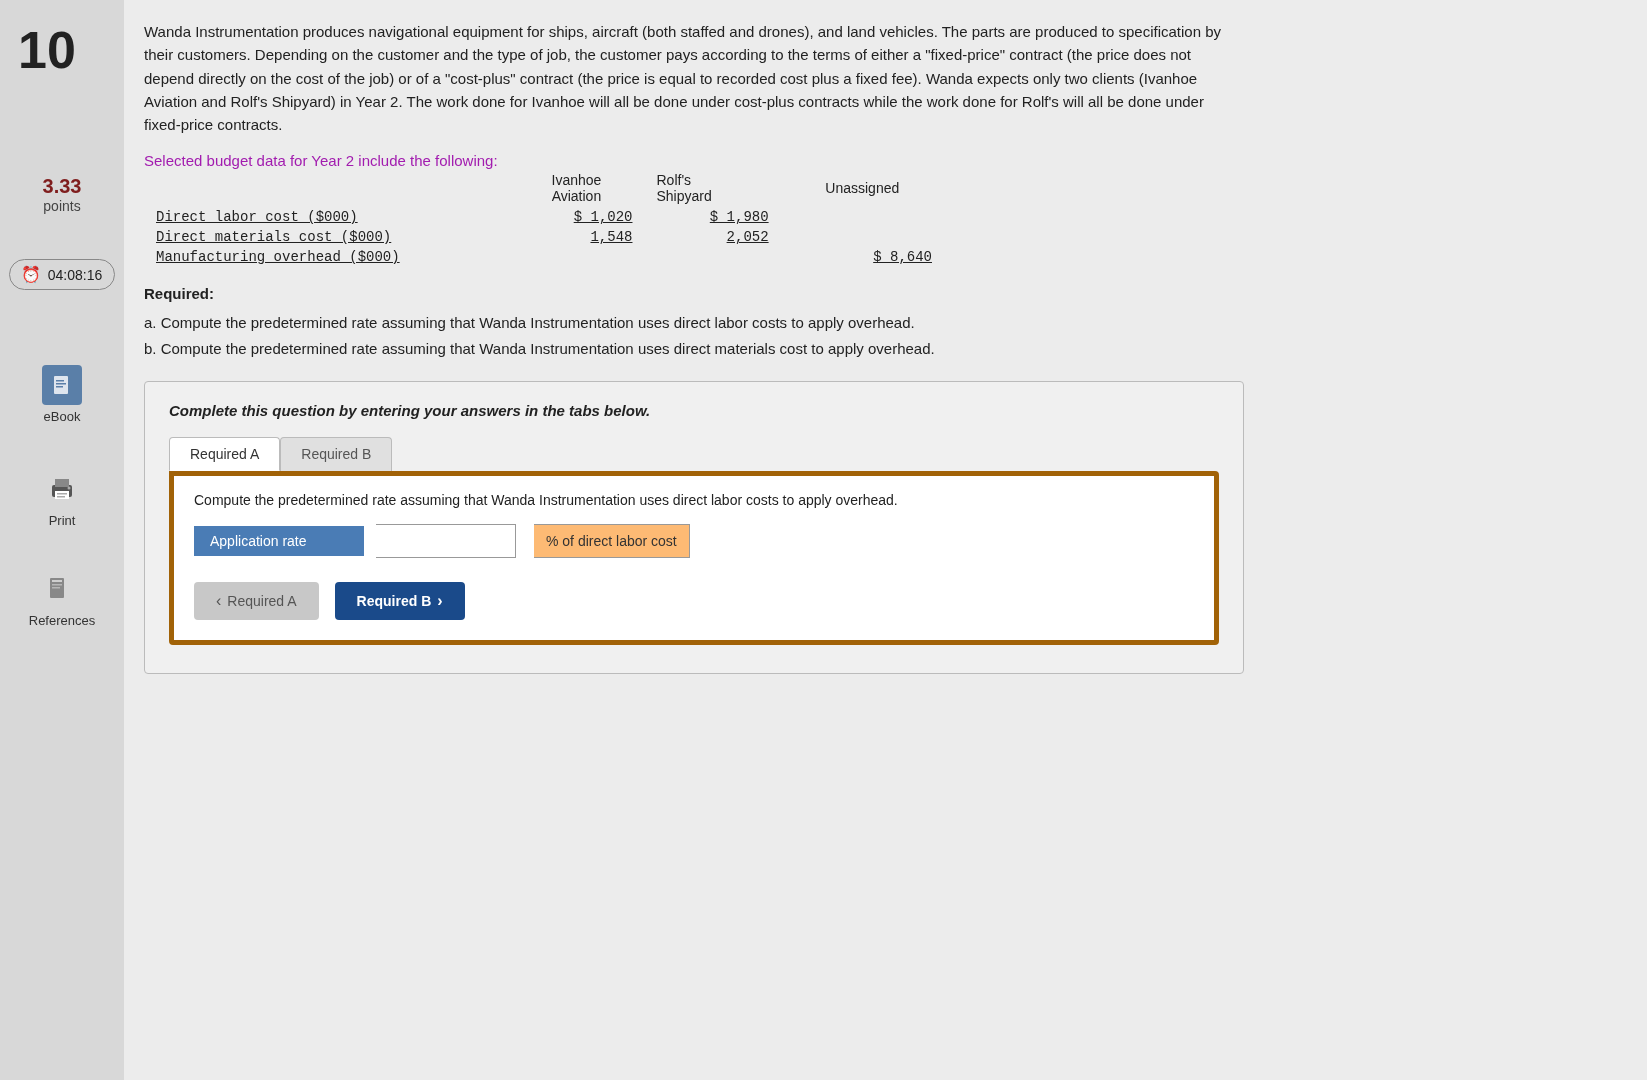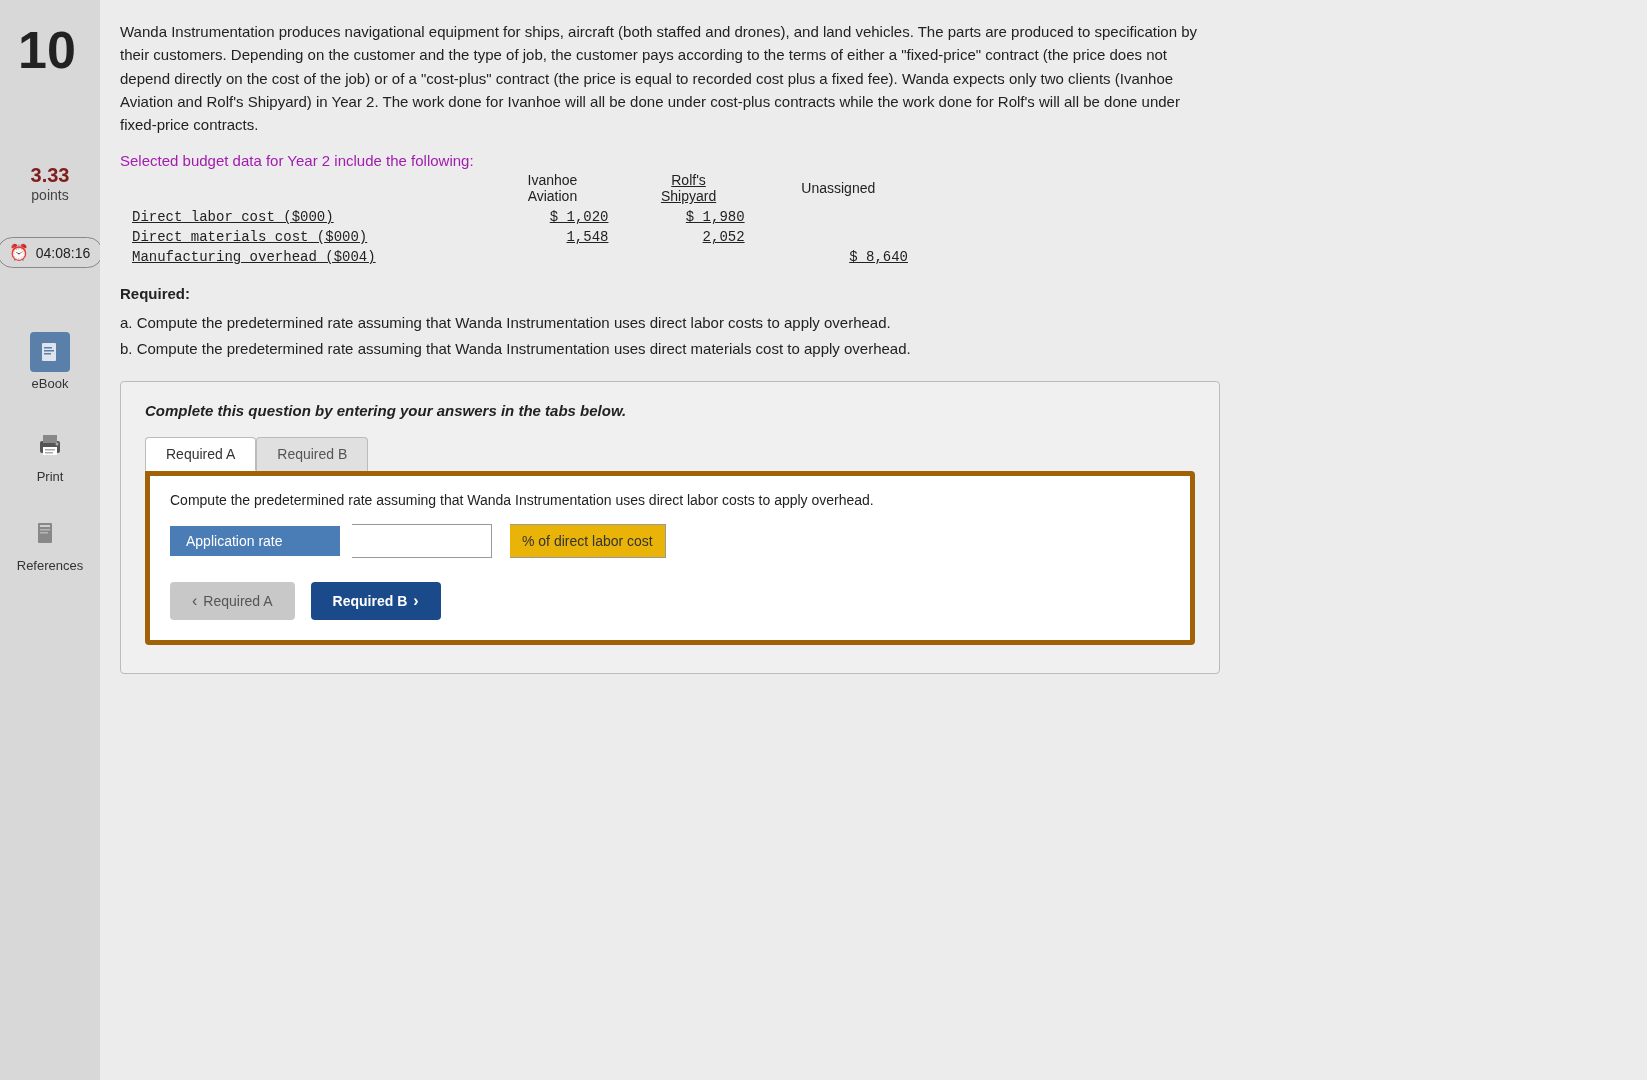--- a/index.html
+++ b/index.html
@@ -14,28 +14,28 @@
 
     .page-wrapper {
       display: flex;
       width: 1647px;
       min-height: 1080px;
       background-color: #e8e8e8;
     }
 
     
     .sidebar {
-      width: 100px;
+      width: 124px;
       min-height: 1080px;
       background-color: #d8d8d8;
       display: flex;
       flex-direction: column;
       align-items: center;
       padding-top: 20px;
-      gap: 4px;
+      gap: 15px;
       flex-shrink: 0;
     }
 
     .problem-number {
       font-size: 52px;
       font-weight: bold;
       color: #222;
       margin-bottom: 80px;
       align-self: flex-start;
       padding-left: 18px;
@@ -290,21 +290,21 @@
     .app-rate-suffix {
       font-size: 14px;
       color: #333;
       margin-left: 6px;
       border: 1px solid #999;
       border-left: none;
       height: 34px;
       display: flex;
       align-items: center;
       padding: 0 12px;
-      background: #eab308;
+      background: #fdba74;
       text-align: center;
     }
 
     
     .nav-buttons {
       display: flex;
       gap: 16px;
       margin-top: 8px;
     }
 
@@ -400,39 +400,39 @@
     <p class="question-text">Wanda Instrumentation produces navigational equipment for ships, aircraft (both staffed and drones), and land vehicles. The parts are produced to specification by their customers. Depending on the customer and the type of job, the customer pays according to the terms of either a "fixed-price" contract (the price does not depend directly on the cost of the job) or of a "cost-plus" contract (the price is equal to recorded cost plus a fixed fee). Wanda expects only two clients (Ivanhoe Aviation and Rolf's Shipyard) in Year 2. The work done for Ivanhoe will all be done under cost-plus contracts while the work done for Rolf's will all be done under fixed-price contracts.</p>
 
     <p class="selected-budget-intro">Selected budget data for Year 2 include the following:</p>
 
     <div class="budget-table-container">
       <table class="budget-table">
         <thead>
           <tr>
             <th style="text-align:left;"></th>
             <th style="text-align:center;">Ivanhoe<br>Aviation</th>
-            <th style="text-align:center;text-decoration:underline;">Rolf's<br>Shipyard</th>
+            <th style="text-align:left;">Rolf's<br>Shipyard</th>
             <th style="text-align:center;">Unassigned</th>
           </tr>
         </thead>
         <tbody>
           <tr>
             <td class="label-col">Direct labor cost ($000)</td>
             <td class="value-col">$ 1,020</td>
             <td class="value-col">$ 1,980</td>
             <td class="unassigned-col"></td>
           </tr>
           <tr>
             <td class="label-col">Direct materials cost ($000)</td>
             <td class="value-col">1,548</td>
             <td class="value-col">2,052</td>
             <td class="unassigned-col"></td>
           </tr>
           <tr>
-            <td class="label-col">Manufacturing overhead ($004)</td>
+            <td class="label-col">Manufacturing overhead ($000)</td>
             <td class="value-col"></td>
             <td class="value-col"></td>
             <td class="unassigned-col">$ 8,640</td>
           </tr>
         </tbody>
       </table>
     </div>
 
     <p class="required-heading">Required:</p>
 

